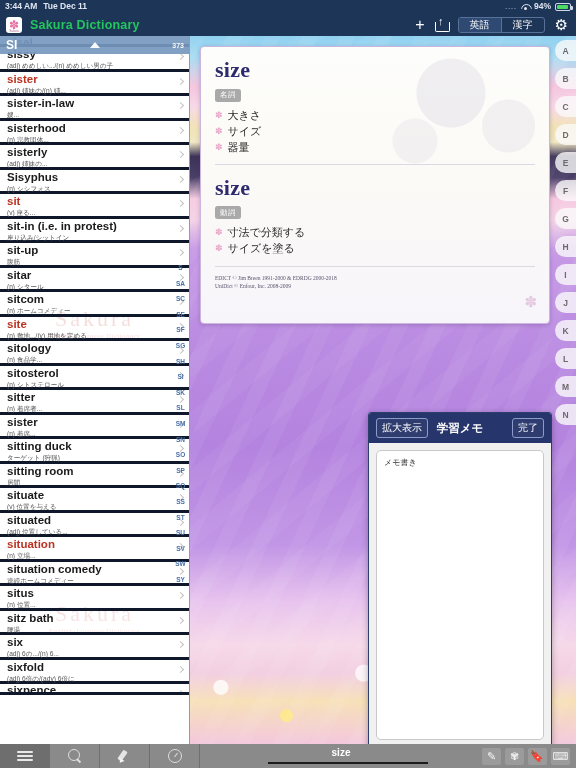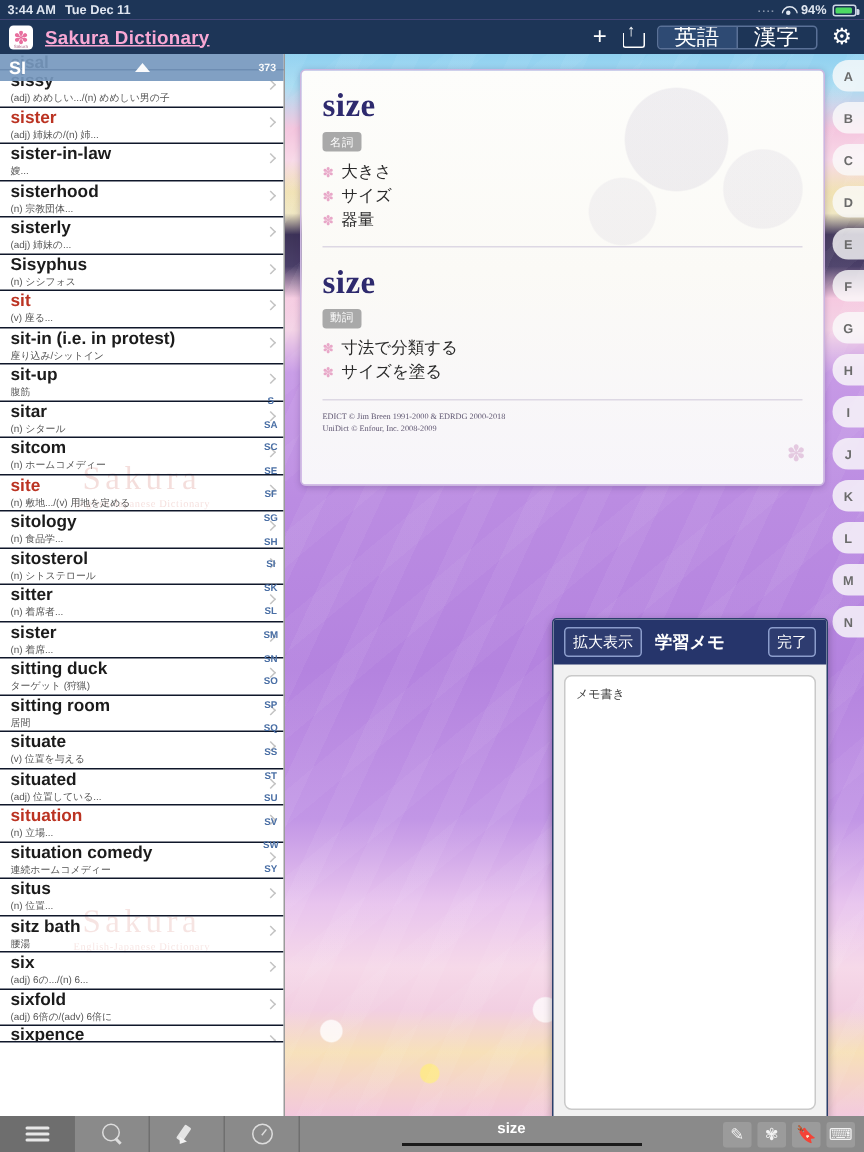--- a/index.html
+++ b/index.html
@@ -90,37 +90,37 @@
     width:16px; height:16px; border-radius:3px;
     background:#fff; position:relative; flex:none;
     display:flex; align-items:center; justify-content:center;
     overflow:hidden;
   }
   .app-icon .blossom{ color:#e8709f; font-size:12px; line-height:1; }
   .app-icon .mini{
     position:absolute; bottom:0; left:0; right:0; font-size:3px; text-align:center;
     color:#b06a8a;
   }
-  #app-title{ color:#f9a8d4; font-size:12.5px; font-weight:bold; letter-spacing:.2px;text-decoration:underline; }
+  #app-title{ color:#22c55e; font-size:12.5px; font-weight:bold; letter-spacing:.2px; }
   .nav-right{ margin-left:auto; display:flex; align-items:center; gap:10px; padding-right:2px; }
   .nv-btn{ color:#fff; cursor:pointer; display:flex; align-items:center; justify-content:center; }
   .plus-ico{ font-size:16px; line-height:14px; font-weight:300; }
   .share-ico{ width:13px; height:14px; position:relative; }
   .share-ico::before{
     content:""; position:absolute; left:0; bottom:0; width:13px; height:9px;
     border:1.3px solid #fff; border-top:none; border-radius:0 0 2px 2px;
   }
   .share-ico::after{
     content:"↑"; position:absolute; left:3.4px; top:-2px; font-size:11px; color:#fff; line-height:11px;
   }
   .seg{
     display:flex; border:1px solid #5a7197; border-radius:3px; overflow:hidden; height:16px;
   }
   .seg div{
-    color:#fff; font-size:15px; padding:0 11px; display:flex; align-items:center;
+    color:#fff; font-size:10px; padding:0 11px; display:flex; align-items:center;
     border-right:1px solid #5a7197; cursor:pointer;
   }
   .seg div:last-child{ border-right:none; }
   .seg div.on{ background:#2e4a73; }
   .gear-ico{ font-size:15px; line-height:15px; color:#fff; }
 
   
   #sidebar{
     position:absolute; left:0; top:36px; width:190px; bottom:24px;
     background:#fff; overflow:hidden; z-index:40;
@@ -145,21 +145,21 @@
     pointer-events:none; z-index:1; opacity:.16;
   }
   .wm .wm1{ font-family:"Liberation Serif", serif; font-size:22px; color:#c0392b; letter-spacing:3px; }
   .wm .wm2{ font-family:"Liberation Serif", serif; font-size:7px; color:#c0392b; letter-spacing:.4px; }
   .wm2-b{ position:absolute; left:12px; top:565px; width:165px; text-align:center; opacity:.13; z-index:1; pointer-events:none;}
   .wm2-b .wm1{ font-family:"Liberation Serif", serif; font-size:22px; color:#c0392b; letter-spacing:3px; }
   .wm2-b .wm2{ font-family:"Liberation Serif", serif; font-size:7px; color:#c0392b; letter-spacing:.4px; }
 
   #wordlist{ position:relative; z-index:3; }
   .wrow{
-    position:relative; height:24.5px; border-bottom:1px solid #0f172a;
+    position:relative; height:24.5px; border-bottom:3px solid #0f172a;
     padding:1px 18px 0 7px; cursor:pointer; background:transparent;
   }
   .wrow .w-term{
     font-size:11.5px; font-weight:bold; color:#1b1b1b; line-height:13px;
     white-space:nowrap; overflow:hidden;
   }
   .wrow.red .w-term{ color:#bb3322; }
   .wrow .w-def{
     font-size:6.6px; color:#555; line-height:9px; white-space:nowrap; overflow:hidden;
   }

